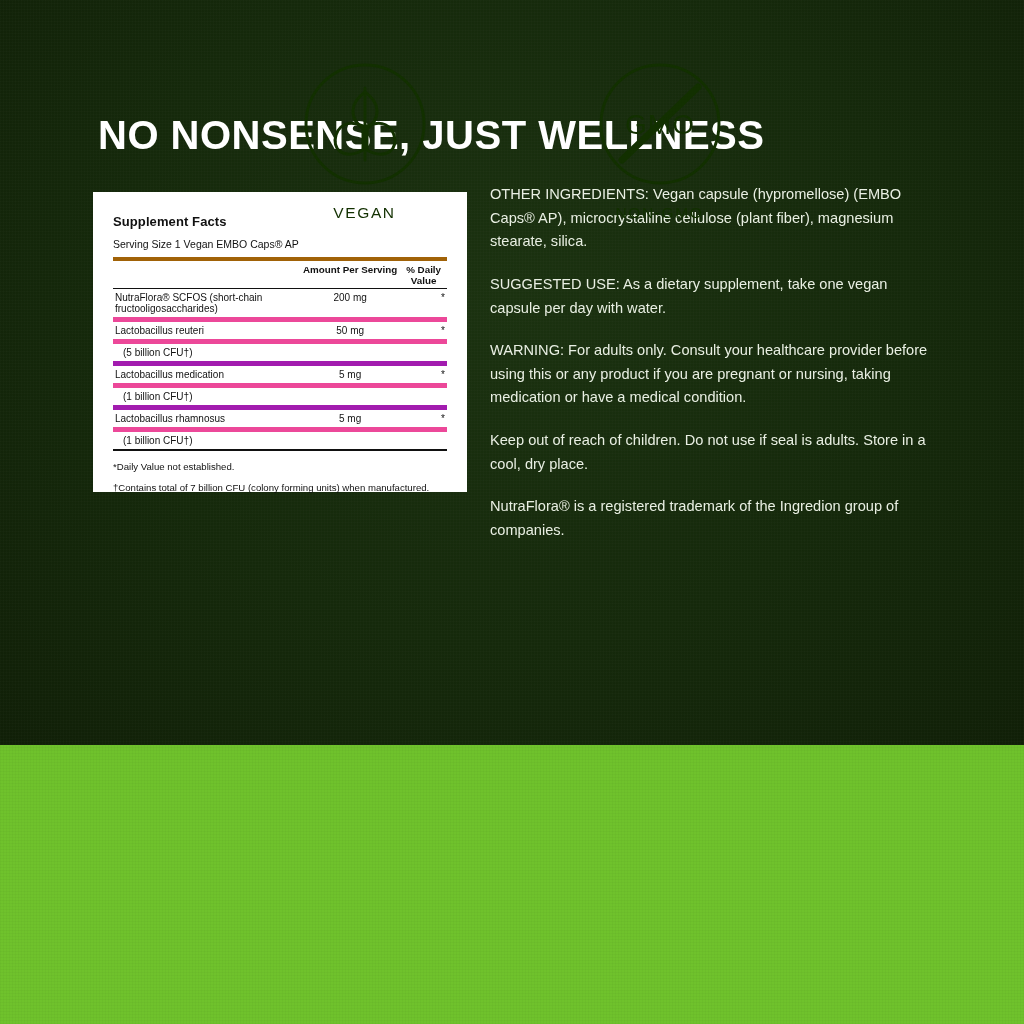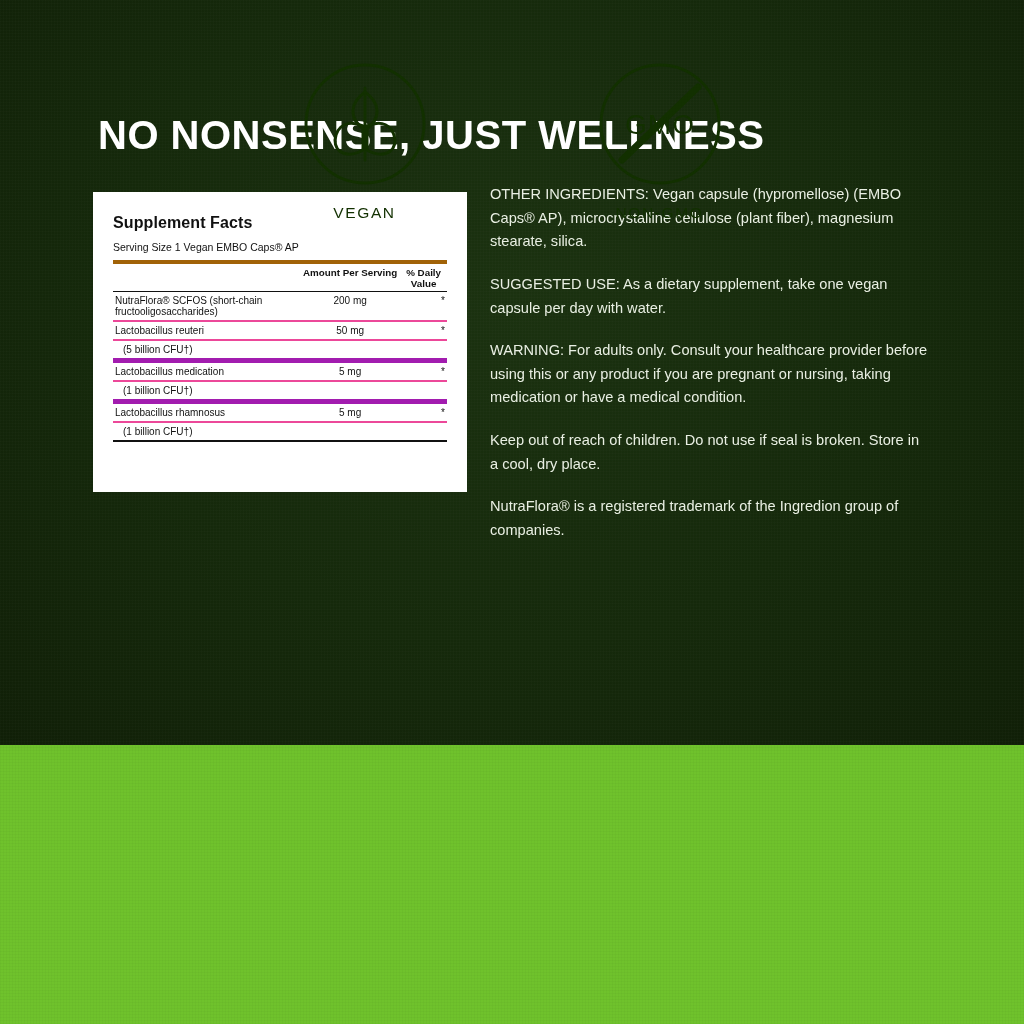--- a/index.html
+++ b/index.html
@@ -56,21 +56,21 @@
     left: 93px;
     top: 192px;
     width: 374px;
     height: 300px;
     background: #ffffff;
     color: #111;
     box-sizing: border-box;
     padding: 22px 20px 10px 20px;
   }
   .facts-title {
-    font-size: 16px;
+    font-size: 13px;
     font-weight: 700;
     margin: 0 0 9px 0;
     letter-spacing: 0.1px;
   }
   .facts-serving {
     font-size: 10.5px;
     margin-bottom: 7px;
   }
   .facts-table {
     width: 100%;
@@ -88,21 +88,21 @@
     font-weight: 700;
     padding-top: 3px;
     padding-bottom: 2px;
   }
   .hdr-amt { text-align: center; }
   .hdr-dv  { }
   .facts-table td.name { text-align: left; width: 56%; }
   .facts-table td.amt  { text-align: center; width: 30%; }
   .facts-table td.dv   { text-align: right; width: 14%; }
   .row-line td {
-    border-bottom: 2px solid #ec4899;
+    border-bottom: 5px solid #ec4899;
   }
   .row-sub td {
     border-bottom: 5px solid #a21caf;
     padding-left: 10px;
     font-size: 10px;
   }
   .row-last td {
     border-bottom: 2px solid #111;
   }
   .facts-foot {
@@ -215,27 +215,31 @@
         <td class="amt">5 mg</td>
         <td class="dv">*</td>
       </tr>
       <tr class="row-sub row-last">
         <td class="name">(1 billion CFU†)</td>
         <td class="amt"></td>
         <td class="dv"></td>
       </tr>
     </tbody>
       </table>
+    <div class="facts-foot">
+      <div>*Daily Value not established.</div>
+      <div>†Contains total of 7 billion CFU (colony forming units) when manufactured.</div>
+    </div>
   </div>
 
   <div class="info-col">
     <p><span>OTHER INGREDIENTS:</span><span> Vegan capsule (hypromellose) (EMBO Caps® AP), microcrystalline cellulose (plant fiber), magnesium stearate, silica.</span></p>
     <p><span>SUGGESTED USE:</span><span> As a dietary supplement, take one vegan capsule per day with water.</span></p>
     <p><span>WARNING:</span><span> For adults only. Consult your healthcare provider before using this or any product if you are pregnant or nursing, taking medication or have a medical condition.</span></p>
-    <p>Keep out of reach of children. Do not use if seal is broken. Store in a cool, dry place.</p>
+    <p>Keep out of reach of children. Do not use if seal is adults. Store in a cool, dry place.</p>
     <p>NutraFlora® is a registered trademark of the Ingredion group of companies.</p>
   </div>
 
   <div class="bottom-band"></div>
   <div class="badges">
 
     <div class="badge">
       <svg width="128" height="128" viewBox="0 0 128 128">
         <circle cx="64" cy="64" r="59" fill="none" stroke="#123000" stroke-width="3"></circle>
         <line x1="64" y1="28" x2="64" y2="100" stroke="#123000" stroke-width="3" stroke-linecap="round"></line>

